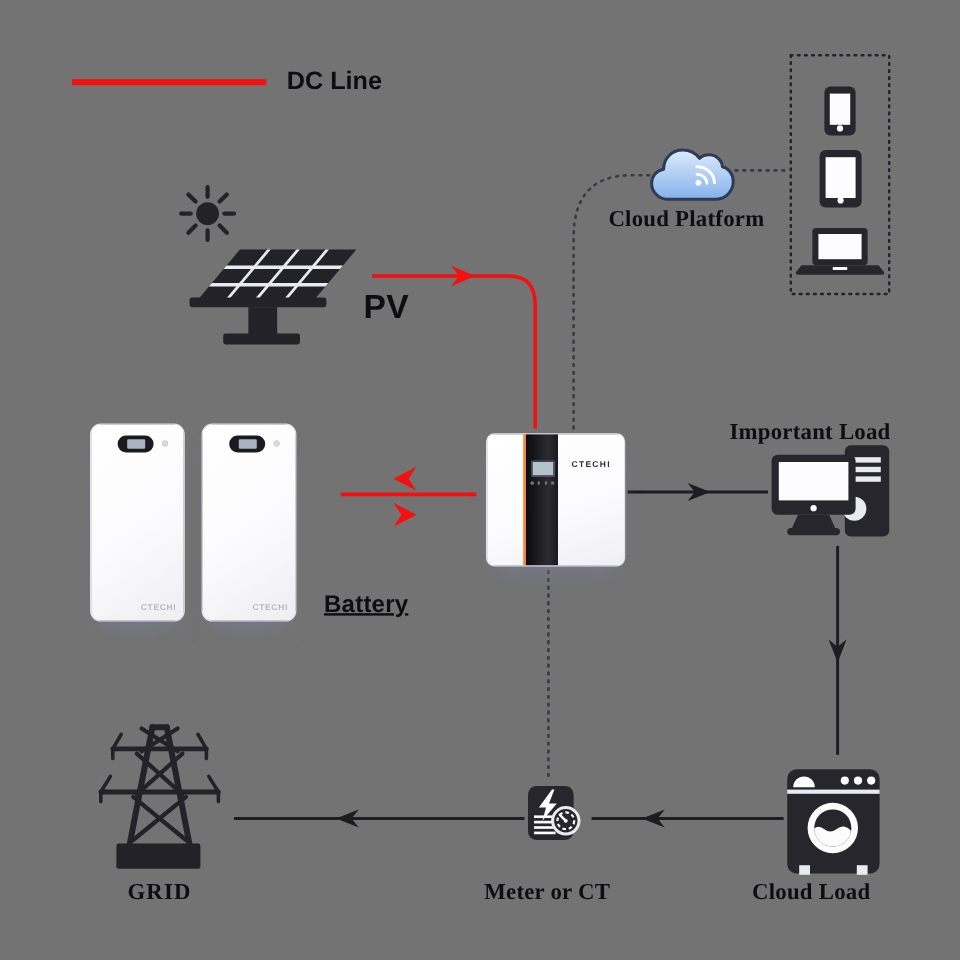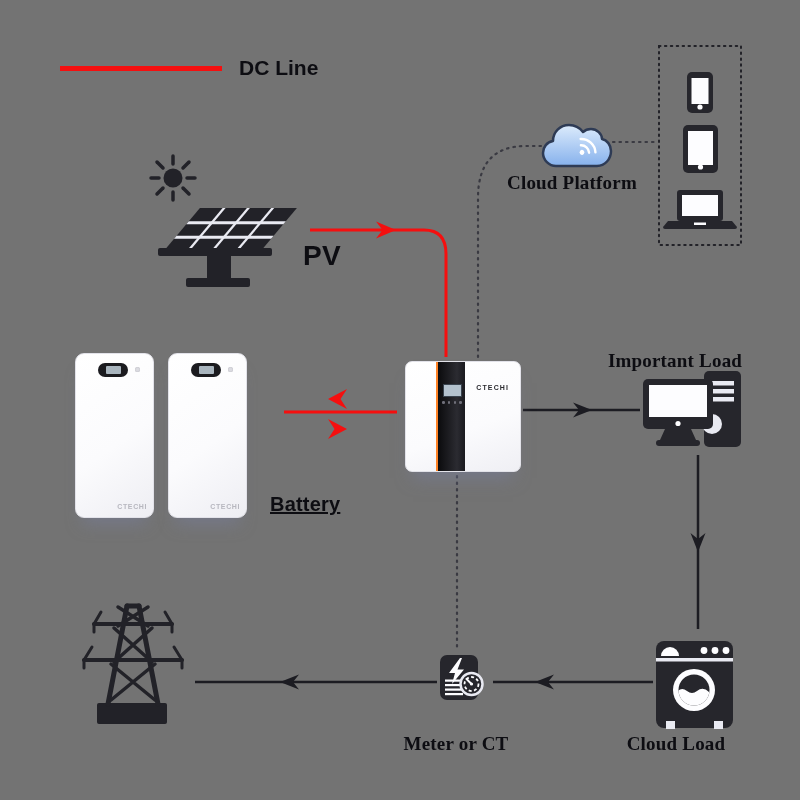--- a/index.html
+++ b/index.html
@@ -245,14 +245,15 @@
     </div>
     <div class="inv-brand">CTECHI</div>
   </div>
 
   <div class="lbl" style="left:303px;top:240px;font-size:28px;">PV</div>
   <div class="lbl center" style="left:472px;top:172px;width:200px;">Cloud Platform</div>
   <div class="lbl center" style="left:575px;top:330px;width:200px;margin-top:20px;">Important Load</div>
   <div class="lbl" style="left:270px;top:493px;font-size:20px;text-decoration:underline;">Battery</div>
   <div class="lbl center" style="left:576px;top:733px;width:200px;">Cloud Load</div>
   <div class="lbl center" style="left:356px;top:733px;width:200px;">Meter or CT</div>
+  <div class="lbl center" style="left:33px;top:733px;width:200px;letter-spacing:1px;">GRID</div>
 
 </div>
 
 </body></html>

